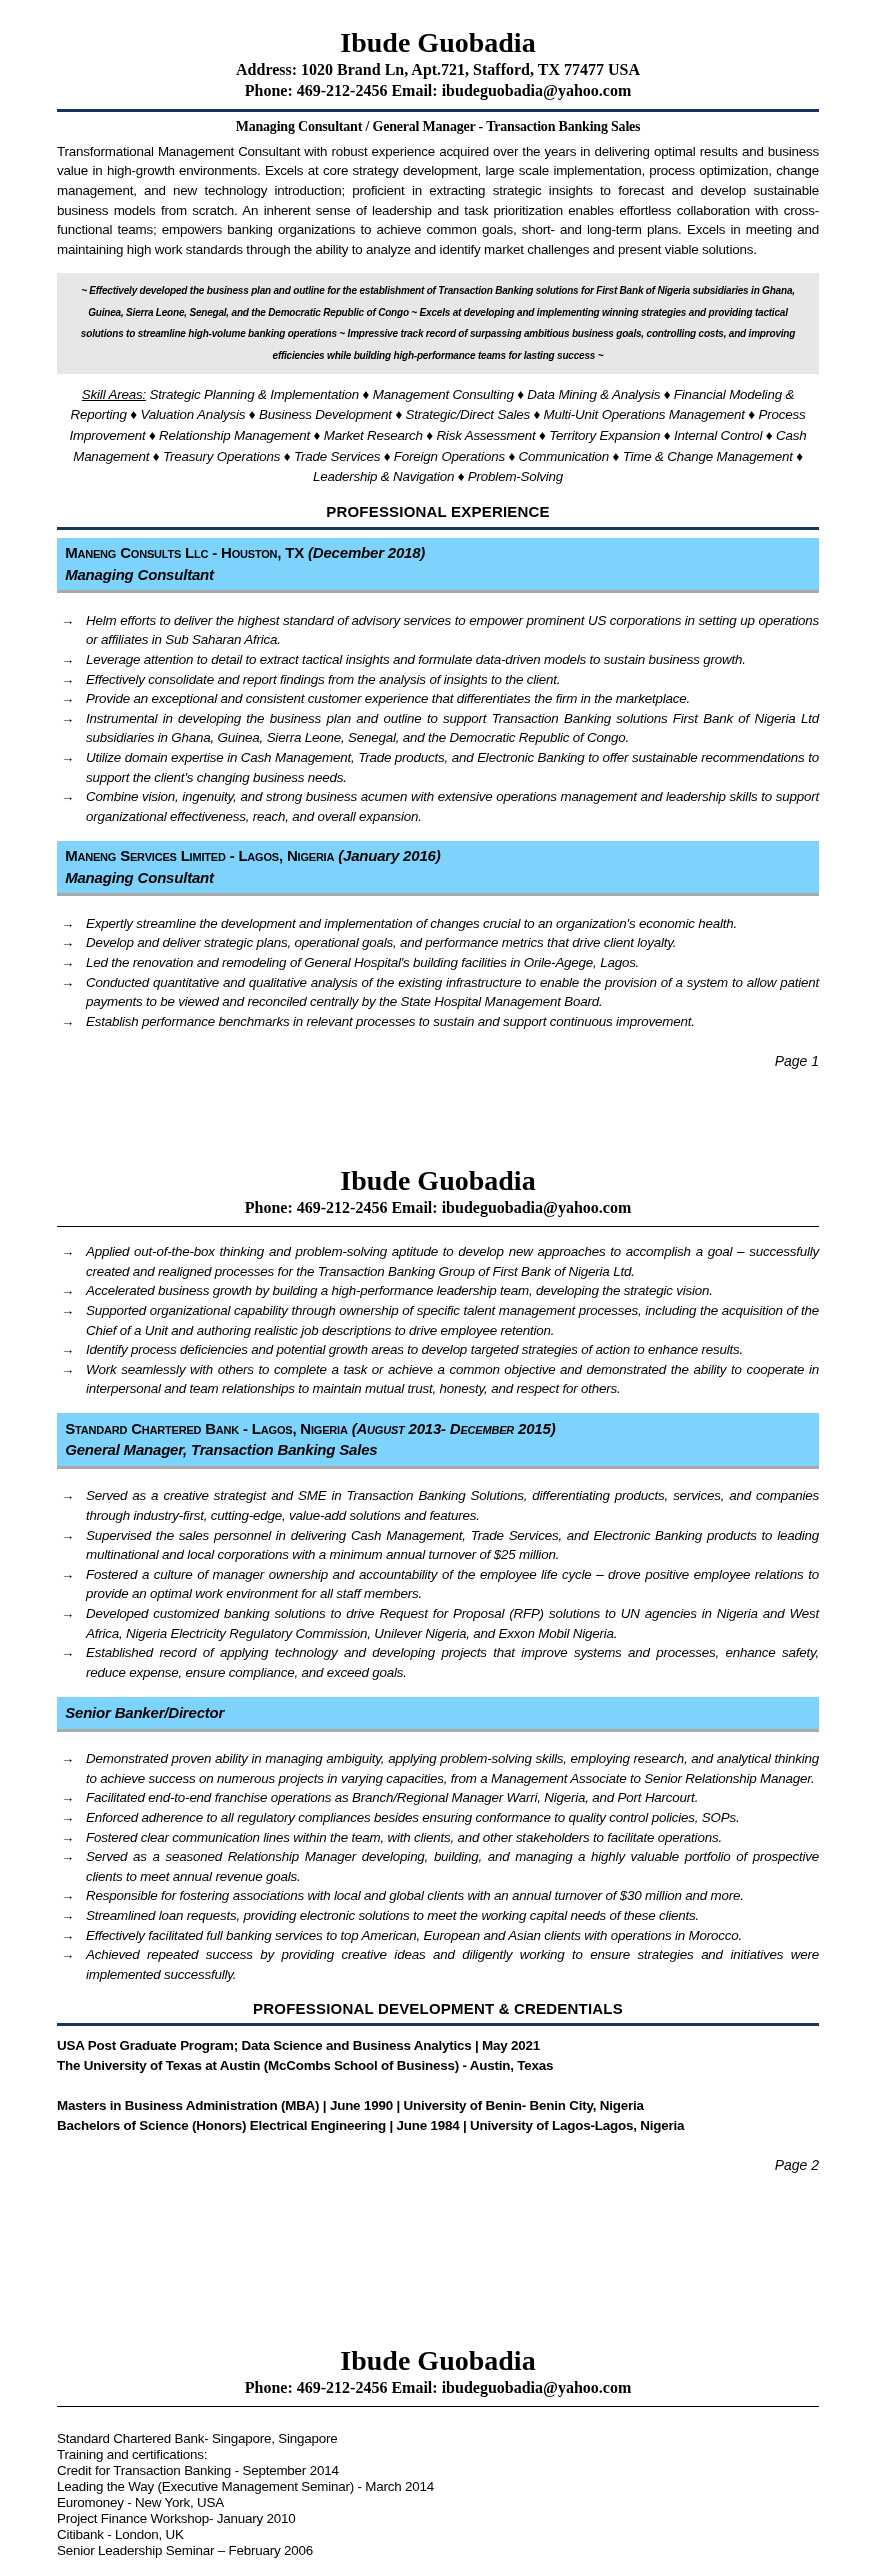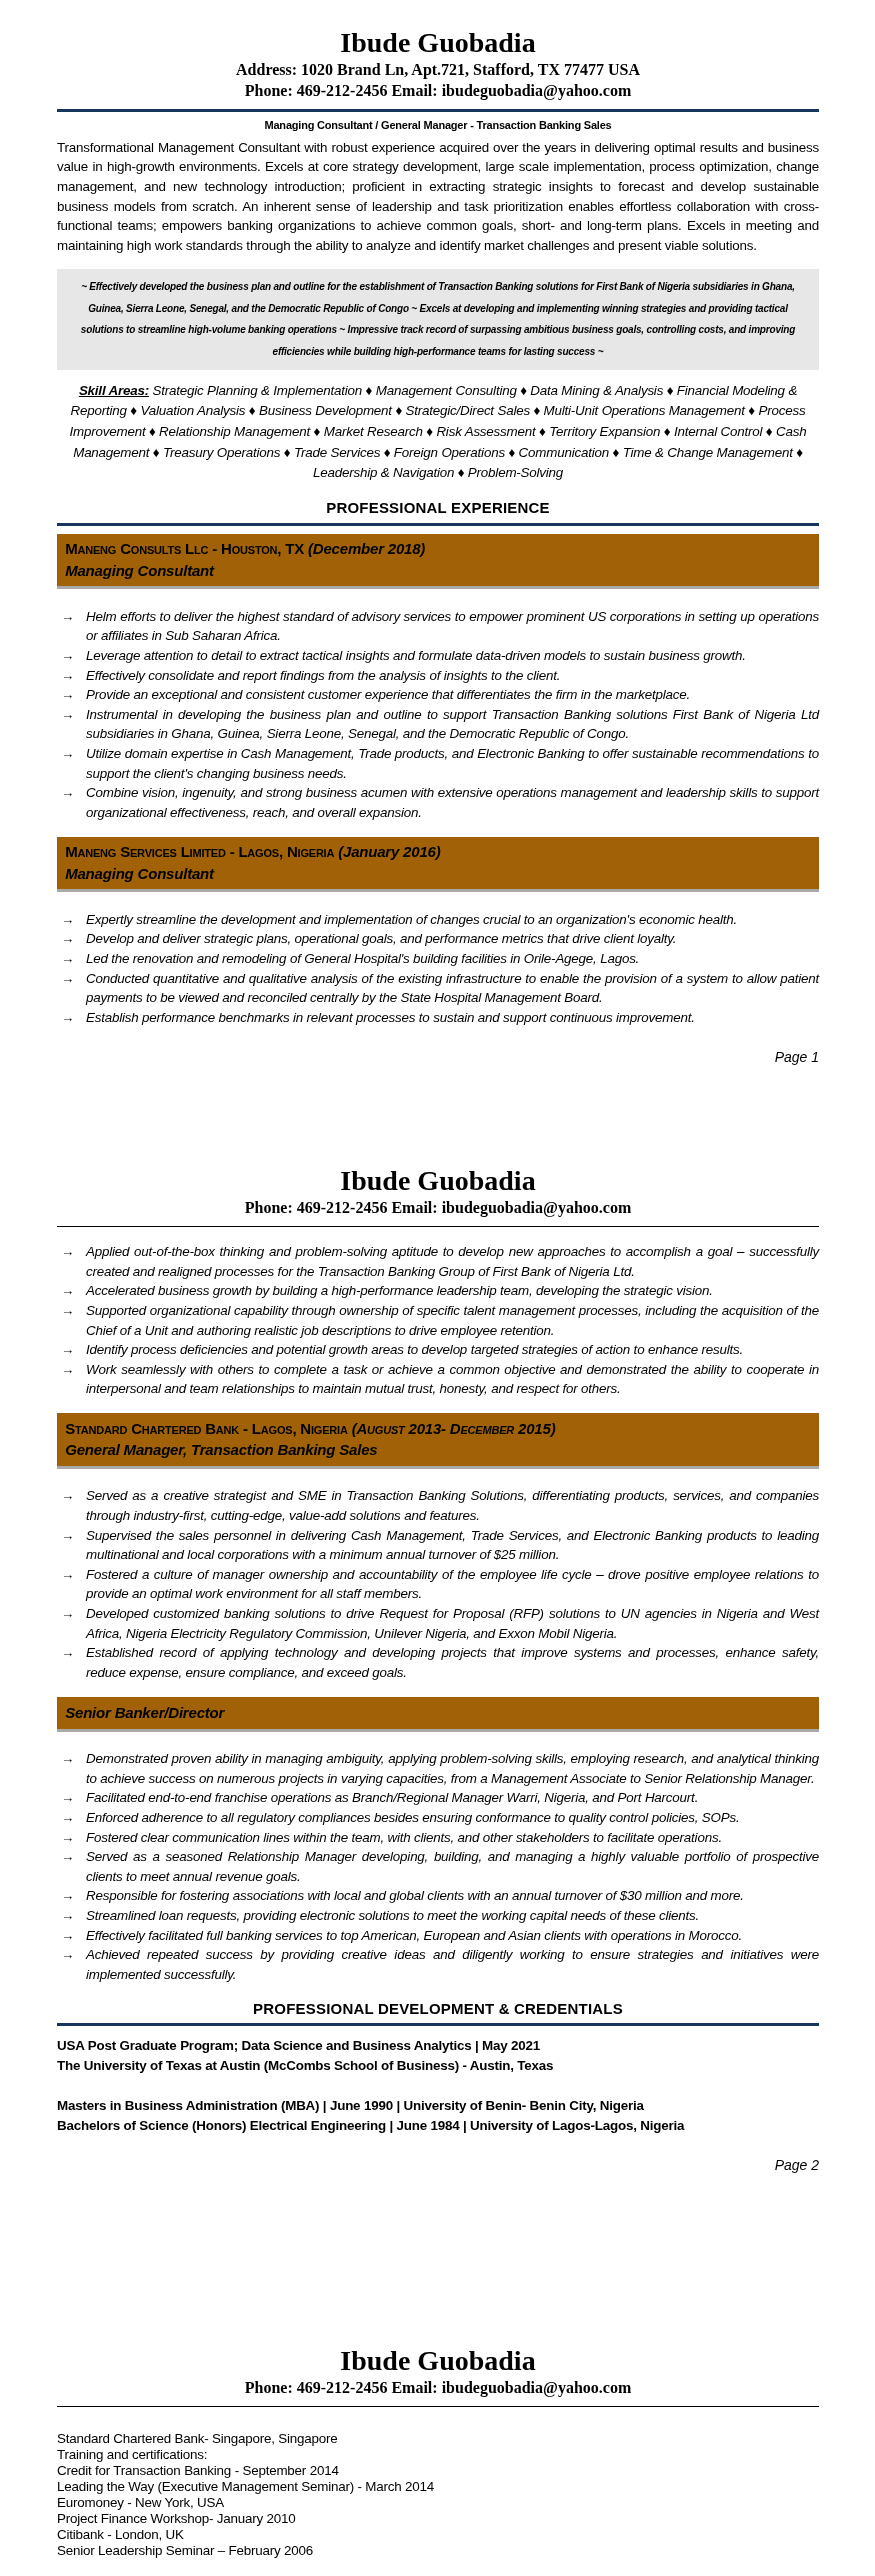--- a/index.html
+++ b/index.html
@@ -17,39 +17,39 @@
     font-family:"Liberation Serif","DejaVu Serif",serif;
     font-weight:bold; font-size:28px; line-height:34px; text-align:center;
   }
   .hdr-line {
     font-family:"Liberation Serif","DejaVu Serif",serif;
     font-weight:bold; font-size:16px; line-height:20.6px; text-align:center;
   }
   .rule-navy { height:3.1px; background:#17365D; margin-top:8.2px; }
   .rule-thin { height:1px; background:#000; margin-top:7.2px; }
 
-  .doc-title { font-size:11px; font-weight:bold; text-align:center; margin-top:6.2px; letter-spacing:-0.2px; }
+  .doc-title { font-size:14px; font-weight:bold; text-align:center; margin-top:6.2px; letter-spacing:-0.2px;font-family:Liberation Serif, serif; }
 
   .bodytxt { font-size:13.4px; line-height:19.6px; letter-spacing:-0.2px; }
   .summary { margin:7.2px 0 0 0; text-align:justify; }
 
   .hl-box {
     margin-top:13.4px; background:#E7E7E7;
     font-weight:bold; font-style:italic; font-size:10px; line-height:21.6px;
     text-align:center; padding:7.2px 11.3px; letter-spacing:-0.2px;
   }
 
   .skills { margin:11.3px 0 0 0; font-style:italic; font-size:13.4px; line-height:20.6px; text-align:center; letter-spacing:-0.2px; }
-  .skl-lbl { font-weight:bold; text-decoration:underline; }
+  .skl-lbl { font-weight:normal; text-decoration:underline; }
 
   .sec-head { margin-top:15.5px; font-size:15px; font-weight:bold; text-align:center; letter-spacing:0.2px; }
   .sec-head + .rule-navy { margin-top:6.2px; }
 
   .job-box {
-    margin-top:8.2px; background:#a16207;
+    margin-top:8.2px; background:#7dd3fc;
     border-bottom:3.6px solid #A9A9A9; padding:5.2px 8.2px 6.2px 8.2px;
   }
   .job-co { font-weight:bold; font-size:15px; line-height:20.6px; font-variant:small-caps; letter-spacing:-0.2px; }
   .job-co .dt { font-style:italic; }
   .job-co .dt-plain { font-variant:normal; }
   .job-title { font-weight:bold; font-style:italic; font-size:15px; line-height:19.6px; margin-top:1px; letter-spacing:-0.2px; }
 
   ul.bul { list-style:none; margin:17.5px 0 0 0; padding:0; }
   ul.bul li { display:flex; }
   .bul .arr { flex:0 0 29px; padding-left:4.1px; box-sizing:border-box; font-size:13.4px; line-height:19.6px; }

